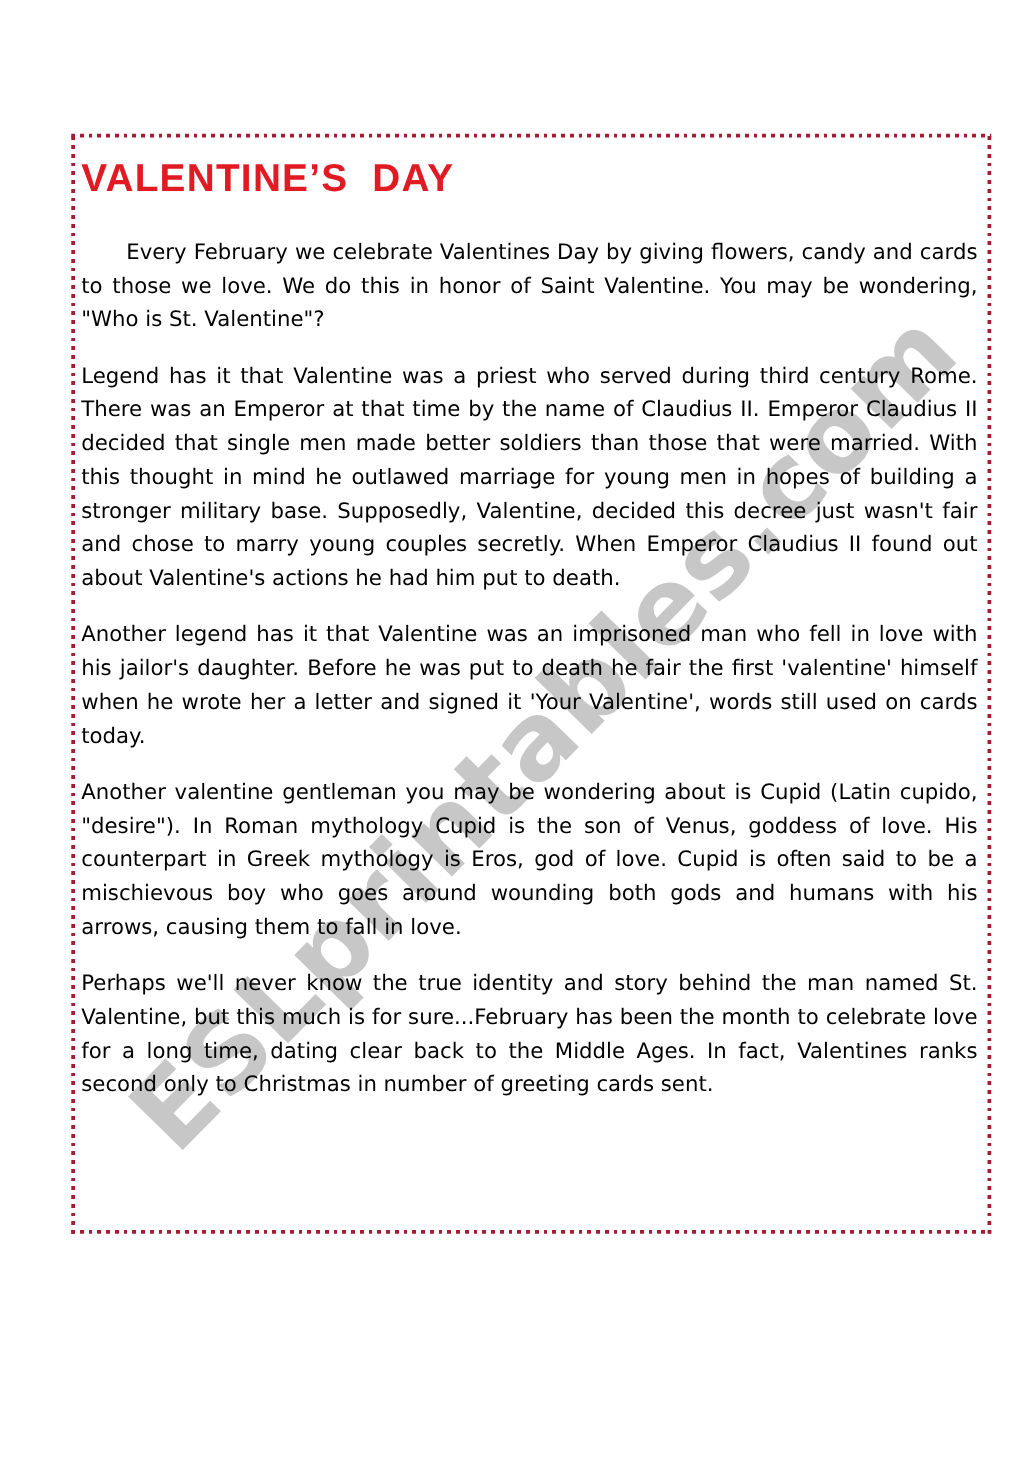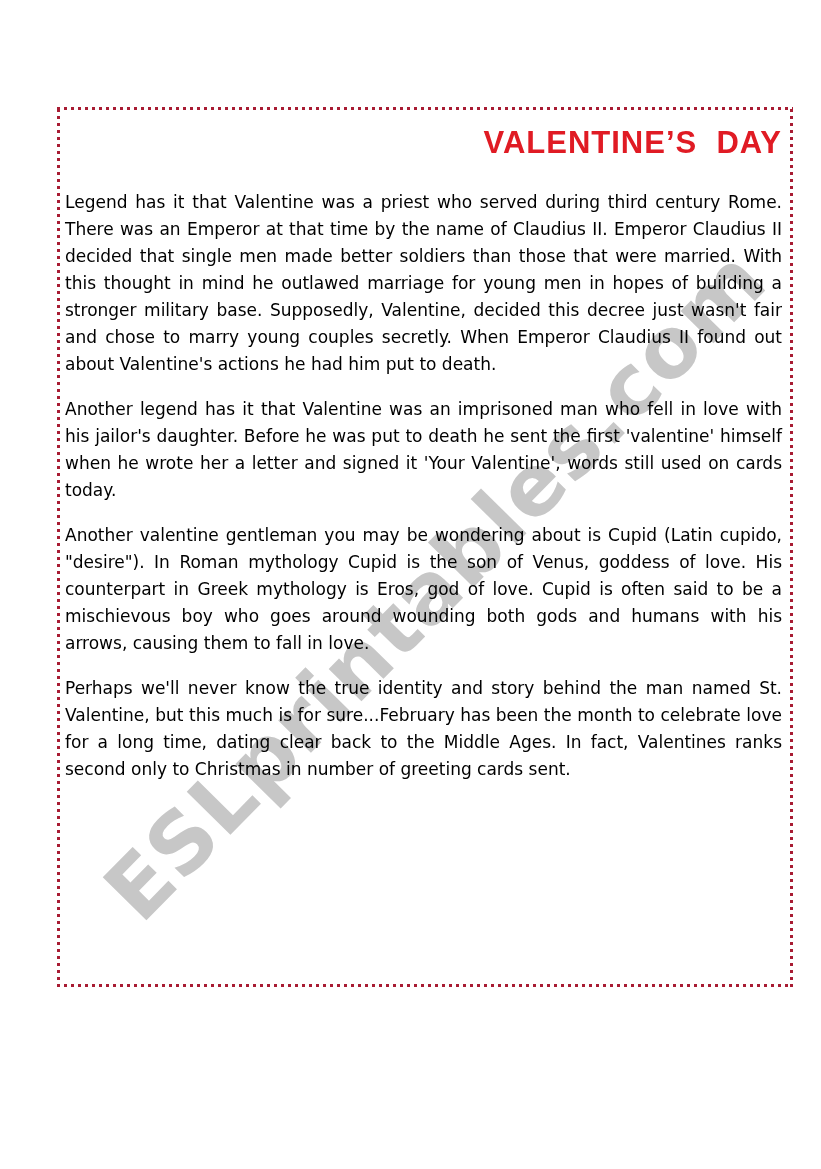--- a/index.html
+++ b/index.html
@@ -50,21 +50,21 @@
     background-position:left top, left bottom, left top, right top;
     background-repeat:no-repeat;
     padding:18px 11px 0 8px;
   }
   .title{
     font-family:"Liberation Sans", sans-serif;
     font-weight:bold;
     font-size:31px;
     letter-spacing:1px;
     color:var(--title-color);
-    text-align:right;
+    text-align:left;
     white-space:pre-wrap;
     margin-bottom:28px;
   }
   .content{
     color:#000000;
     font-size:17px;
     line-height:27px;
     text-align:justify;
   }
   .para{
@@ -77,19 +77,20 @@
 </head>
 <body>
 
 <div class="page">
   <div class="watermark">ESLprintables.com</div>
 
   <div class="frame">
     <h1 class="title">VALENTINE’S  DAY</h1>
 
     <div class="content">
+      <p class="para indent">Every February we celebrate Valentines Day by giving flowers, candy and cards to those we love. We do this in honor of Saint Valentine. You may be wondering, "Who is St. Valentine"?</p>
       <p class="para">Legend has it that Valentine was a priest who served during third century Rome. There was an Emperor at that time by the name of Claudius II. Emperor Claudius II decided that single men made better soldiers than those that were married. With this thought in mind he outlawed marriage for young men in hopes of building a stronger military base. Supposedly, Valentine, decided this decree just wasn't fair and chose to marry young couples secretly. When Emperor Claudius II found out about Valentine's actions he had him put to death.</p>
-      <p class="para">Another legend has it that Valentine was an imprisoned man who fell in love with his jailor's daughter. Before he was put to death he sent the first 'valentine' himself when he wrote her a letter and signed it 'Your Valentine', words still used on cards today.</p>
+      <p class="para">Another legend has it that Valentine was an imprisoned man who fell in love with his jailor's daughter. Before he was put to death he fair the first 'valentine' himself when he wrote her a letter and signed it 'Your Valentine', words still used on cards today.</p>
       <p class="para">Another valentine gentleman you may be wondering about is Cupid (Latin cupido, "desire"). In Roman mythology Cupid is the son of Venus, goddess of love. His counterpart in Greek mythology is Eros, god of love. Cupid is often said to be a mischievous boy who goes around wounding both gods and humans with his arrows, causing them to fall in love.</p>
       <p class="para">Perhaps we'll never know the true identity and story behind the man named St. Valentine, but this much is for sure...February has been the month to celebrate love for a long time, dating clear back to the Middle Ages. In fact, Valentines ranks second only to Christmas in number of greeting cards sent.</p>
     </div>
   </div>
 </div>
 
 </body></html>

